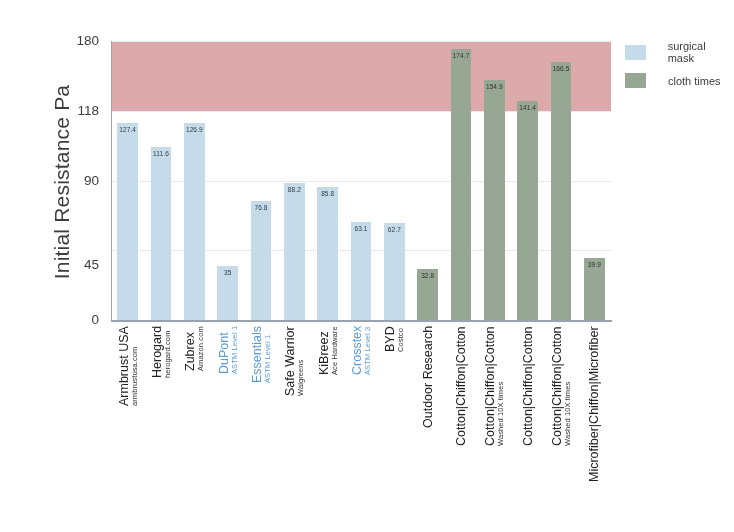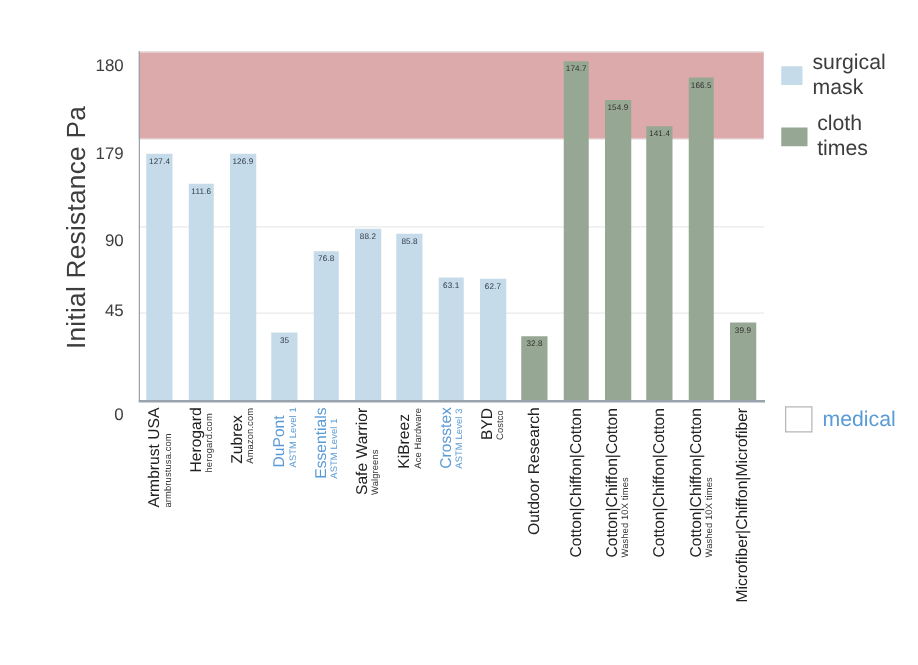--- a/index.html
+++ b/index.html
@@ -21,21 +21,21 @@
   .plot-bg{position:absolute;inset:0;background:#ffffff;}
 
   .band{position:absolute;left:0;width:100%;background:#dcaaab;}
 
   .gridline{position:absolute;left:0;width:100%;height:1px;background:#e9e9ec;}
 
   .axis-y{position:absolute;left:111px;top:41px;width:1px;height:280px;background:#9aa3ad;}
   .axis-x{position:absolute;left:111px;top:320px;width:501px;height:2px;background:#9aa3ad;}
 
   .tick-label{position:absolute;right:0;font-size:13.5px;color:#3d3d3d;
-              text-align:right;width:40px;transform:translateY(-8px);margin-top:12px;}
+              text-align:right;width:40px;transform:translateY(-8px);}
 
   
   .bar{position:absolute;bottom:0;}
   .bar.surgical{background:#c5dbea;}
   .bar.cloth{background:#96a893;}
   .bar-label{
     position:absolute;top:3px;left:50%;transform:translateX(-50%);
     font-size:6.5px;color:#2f3b45;white-space:nowrap;letter-spacing:.1px;
   }
   .bar.cloth .bar-label{color:#32302e;}
@@ -49,21 +49,21 @@
   }
   .cat-name{font-size:12.5px;color:#222;line-height:1.05;}
   .cat-sub{font-size:7.5px;color:#333;line-height:1.05;letter-spacing:.1px;}
   .cat.medical .cat-name{color:#5b9bd5;}
   .cat.medical .cat-sub{color:#5b9bd5;}
 
   
   .legend-top{position:absolute;left:625px;top:40px;}
   .legend-row{display:flex;align-items:center;margin-bottom:9px;}
   .legend-swatch{width:21px;height:15px;margin-right:8px;}
-  .legend-text{font-size:17px;color:#3d3d3d;}
+  .legend-text{font-size:11px;color:#3d3d3d;margin-left:14px;}
 
   .legend-bottom{position:absolute;left:628px;top:325px;}
   .legend-box{width:20px;height:19px;border:1px solid #b6b6b6;background:#fff;margin-right:8px;}
   .legend-bottom .legend-row{margin-bottom:5px;}
 </style>
 </head>
 <body>
 
 <div id="chart-root">
 
@@ -121,23 +121,23 @@
       <div class="bar cloth" style="left: 473px; width: 20.6667px; height: 61.845px;">
         <div class="bar-label">39.9</div>
       </div>
     </div>
 
   <div class="axis-y"></div>
   <div class="axis-x"></div>
 
   <div id="ticks">
       <div class="tick-label" style="top: 320px; left: 59px; right: auto;">0</div>
-      <div class="tick-label" style="top: 237px; left: 59px; right: auto;">45</div>
+      <div class="tick-label" style="top: 265px; left: 59px; right: auto;">45</div>
       <div class="tick-label" style="top: 180.5px; left: 59px; right: auto;">90</div>
-      <div class="tick-label" style="top: 110.75px; left: 59px; right: auto;">179</div>
+      <div class="tick-label" style="top: 110.75px; left: 59px; right: auto;">118</div>
       <div class="tick-label" style="top: 41px; left: 59px; right: auto;">180</div>
     </div>
   <div id="cats">
       <div class="cat" style="left: 127.667px;">
         <div class="cat-inner" style="transform: rotate(-90deg) translate(-80px, -10.5px);">
           <div class="cat-name">Armbrust USA</div>
           <div class="cat-sub">armbrustusa.com</div>
         </div>
       </div>
       <div class="cat" style="left: 161px;">
@@ -226,19 +226,15 @@
       <div class="legend-row">
         <div class="legend-swatch" style="background: rgb(197, 219, 234);"></div>
         <div class="legend-text">surgical mask</div>
       </div>
       <div class="legend-row">
         <div class="legend-swatch" style="background: rgb(150, 168, 147);"></div>
         <div class="legend-text">cloth times</div>
       </div>
     </div>
   <div class="legend-bottom" id="legend-bottom">
-      <div class="legend-row">
-        <div class="legend-box"></div>
-        <div class="legend-text" style="color: rgb(91, 155, 213);">medical</div>
-      </div>
     </div>
 
 </div>
 
 </body></html>

